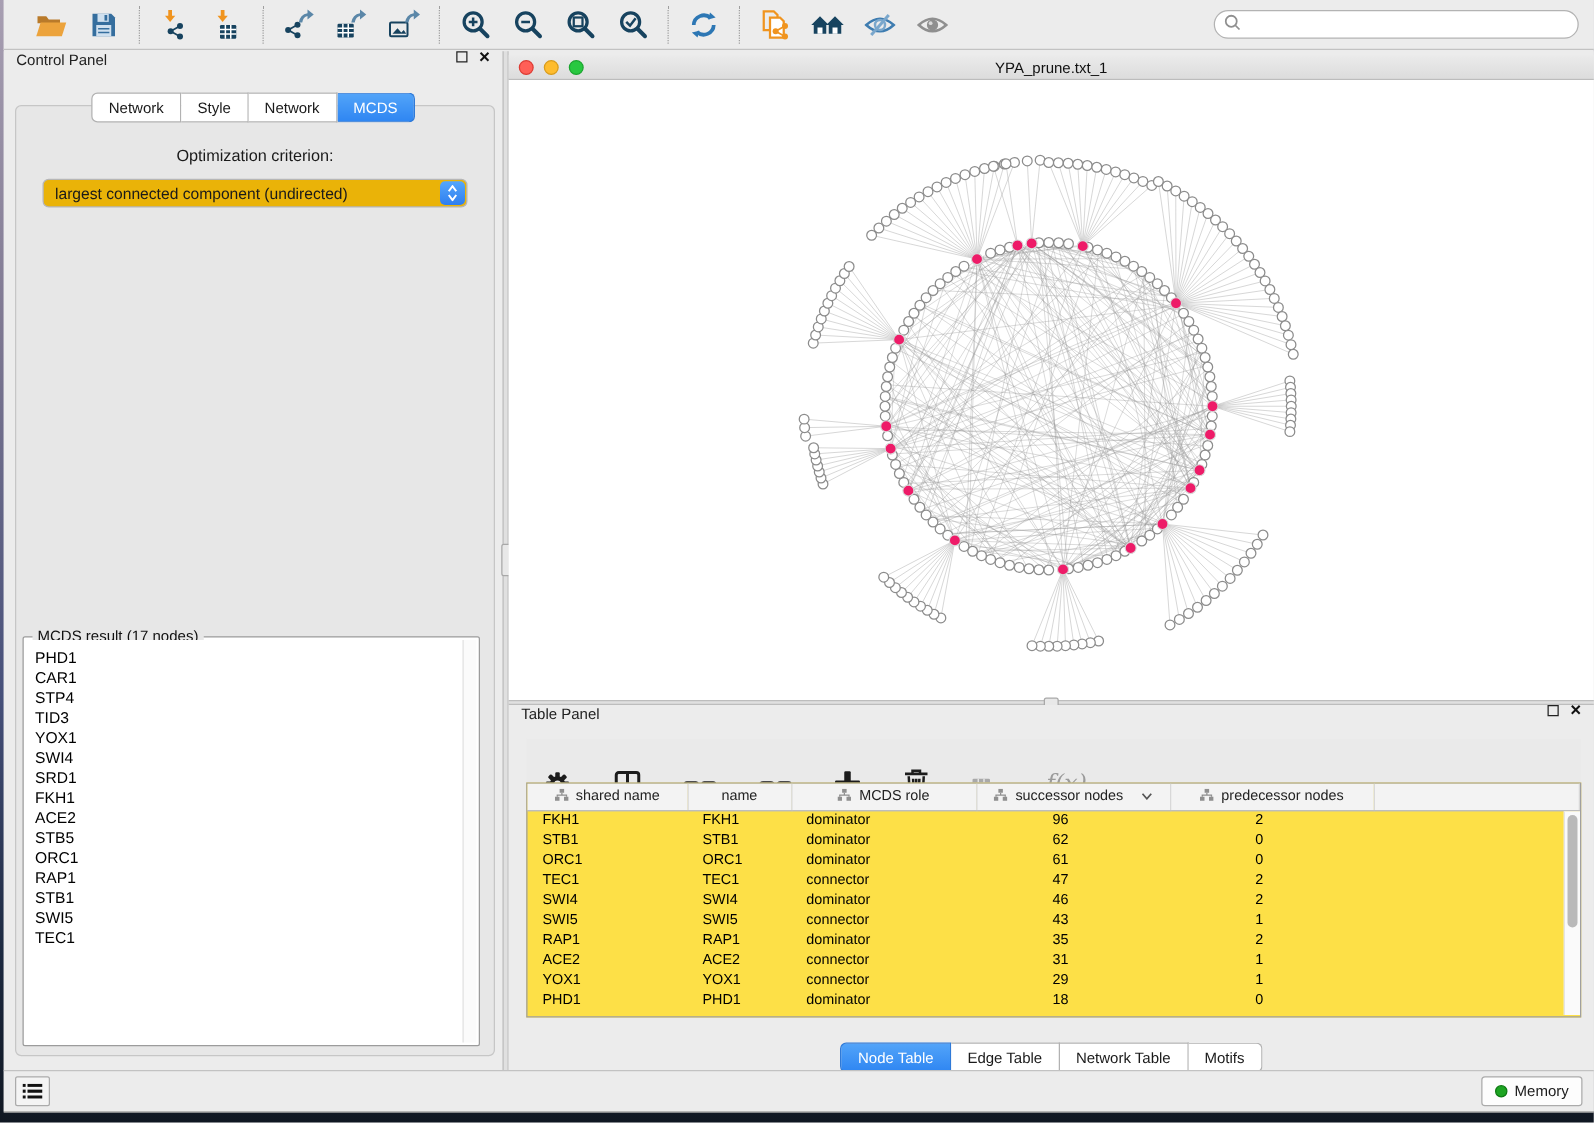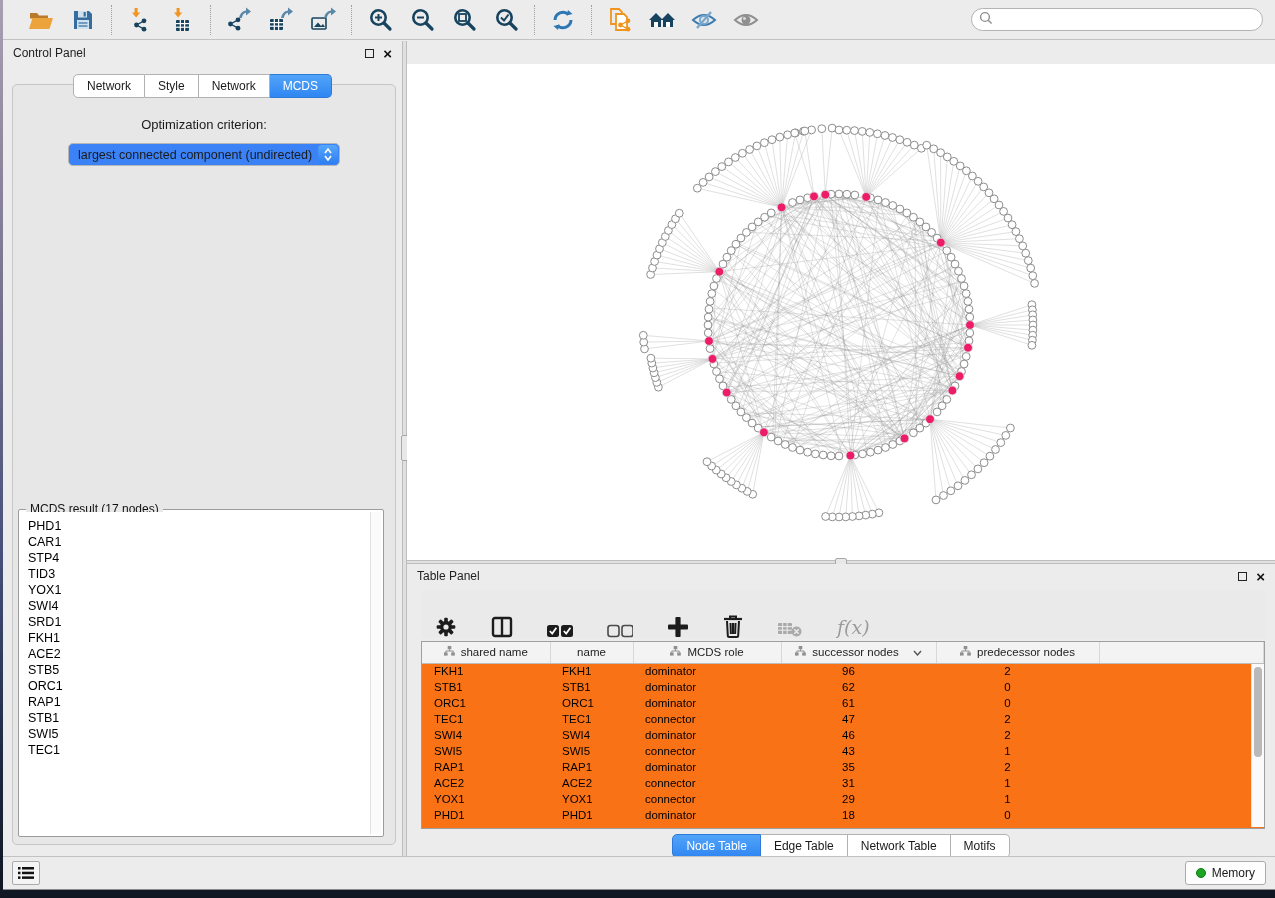--- a/index.html
+++ b/index.html
@@ -25,37 +25,37 @@
   
   #main { position:absolute; left:0; right:0; top:41px; bottom:33px; }
   #control-panel { position:absolute; left:0; top:0; bottom:0; width:399px; background:#ececec; }
   #vsplit { position:absolute; left:399px; top:0; bottom:0; width:5px; background:#e0e0e0;
     border-left:1px solid #bdbdbd; border-right:1px solid #bdbdbd; }
   #vsplit .grip { position:absolute; left:-2px; top:394px; width:8px; height:26px; background:#e8e8e8;
     border:1px solid #a8a8a8; border-radius:2px; }
   #right { position:absolute; left:404px; top:0; right:0; bottom:0; background:#ececec; }
 
   
-  .panel-header { height:24px; display:flex; align-items:center; padding:0 10px;gap:21px; }
+  .panel-header { height:24px; display:flex; align-items:flex-start; padding:0 10px;gap:21px; }
   .panel-title { font-size:12px; color:#222; }
   .panel-hdr-btns { margin-left:auto; display:flex; align-items:center; gap:9px; }
   .float-btn { width:9px; height:9px; border:1.5px solid #222; display:inline-block; }
   .close-btn { font-size:15px; font-weight:bold; color:#111; line-height:9px; }
 
   #cp-tabs { position:absolute; left:0; right:0; top:33px; display:flex; justify-content:center; z-index:3; }
   .tab { height:21px; padding:11px 13px; display:flex; align-items:center; background:#fff;
     border:1px solid #b2b2b2; border-left:none; font-size:12px; }
   .tab:first-child { border-left:1px solid #b2b2b2; border-radius:5px 0 0 5px; }
   .tab:last-child { border-radius:0 5px 5px 0;text-align:center; }
   .tab.selected { background:linear-gradient(#52a4f9,#2f86f2); color:#fff; border-color:#2f7ad8; }
 
   #cp-content { position:absolute; left:9px; right:6px; top:43px; bottom:11px;
     background:#e7e7e7; border:1px solid #c6c6c6; border-radius:5px; }
   #opt-label { text-align:center; margin-top:32px; font-size:13px; }
-  #criterion { margin:11px auto 0; width:272px; height:23px; background:#3b82f6; border:1px solid #b6b6b6;
+  #criterion { margin:11px auto 0; width:340px; height:23px; background:#eab308; border:1px solid #b6b6b6;
     border-radius:5px; display:flex; align-items:center; padding-left:9px; font-size:12.5px; position:relative; }
   #criterion .stepper { position:absolute; right:1px; top:1px; width:20px; height:19px; border-radius:4px;
     background:linear-gradient(#55a7fb,#2e7ef0); display:flex; flex-direction:column; align-items:center; justify-content:center; gap:1px; }
   .btn-row { display:flex; justify-content:center; gap:12px; margin-top:14px; }
   .mac-btn { height:21px; padding:0 13px; background:#fff; border:1px solid #b1b1b1; border-radius:4px;
     font-size:12.5px; display:flex; align-items:center; font-family:"Liberation Sans",sans-serif; }
   .mac-btn.focused { box-shadow:0 0 0 3px rgba(82,148,250,.6); border-color:#6ba4e8; }
 
   #result-group { position:absolute; left:5px; right:11px; top:424px; bottom:7px;
     border:1px solid #9c9c9c; border-radius:2px; background:#fff; }
@@ -77,21 +77,21 @@
   #hsplit .grip { position:absolute; left:428px; top:-3px; width:12px; height:9px; background:#e8e8e8;
     border:1px solid #a8a8a8; border-radius:2px; }
 
   
   #table-panel { position:absolute; left:0; right:0; top:523px; bottom:0; background:#ececec; }
   #tp-toolbar { position:absolute; left:14px; right:10px; top:27px; height:47px; background:#eaeaea;
     display:flex; align-items:flex-end; gap:34px; padding-left:14px; }
   .tp-icon { display:flex; align-items:center; justify-content:center; }
   #fx-label { font-family:"DejaVu Serif", serif; font-style:italic; font-size:19px; color:#9b9b9b; }
 
-  #table-box { position:absolute; left:14px; right:10px; top:77px; height:188px; background:#f97316;
+  #table-box { position:absolute; left:14px; right:10px; top:62px; height:188px; background:#fde047;
     border:1px solid #9f9f9f; }
   #tbl { width:100%; border-collapse:collapse; table-layout:fixed; }
   #tbl th { height:21px; background:#f3f3f3; border-right:1px solid #d8d8d8; border-bottom:1px solid #bdbdbd;
     font-weight:normal; font-size:11.5px; color:#222; }
   #tbl th .th-inner { display:flex; align-items:center; justify-content:center; gap:6px; }
   #tbl td { height:16px; font-size:11.5px; padding:0 0 0 12px; color:#000; white-space:nowrap; overflow:hidden; }
   #tbl td.num { text-align:center; padding:0 20px 0 0;margin-top:44px; }
   #tbl-scroll { position:absolute; top:22px; bottom:1px; right:0; width:13px; background:#fafafa; border-left:1px solid #e4e4e4; }
   #tbl-thumb { position:absolute; left:2px; right:2px; top:3px; height:90px; background:#b9b9b9; border-radius:5px; }
 
@@ -372,20 +372,28 @@
           </div>
         </div>
       </div>
 
       <div id="vsplit">
           <div class="grip"></div>
         </div>
 
       <div id="right">
 
+        <div id="net-titlebar">
+          <span id="net-title">YPA_prune.txt_1</span>
+          <span class="traffic">
+            <span class="tl" style="background:#ff5f57;border:1px solid #dd3b33;"></span>
+            <span class="tl" style="background:#febc2e;border:1px solid #d99c1b;"></span>
+            <span class="tl" style="background:#28c840;border:1px solid #1aa52e;"></span>
+          </span>
+        </div>
         <div id="net-canvas-wrap">
           <svg id="net-svg" width="869" height="496">
               <path d="M523.0 355.2L349.7 362.9M305.5 294.9L401.0 388.3M523.0 355.2L349.9 363.1M545.4 326.5L323.0 188.4M443.4 391.5L312.9 315.6M459.2 132.9L561.2 282.4M561.0 283.7L367.1 374.8M497.5 374.4L371.4 377.1M305.5 294.9L308.9 216.3M563.0 261.0L340.5 354.7M374.6 143.3L301.2 268.5M557.4 299.0L536.3 181.7M563.0 261.0L388.8 384.7M305.5 294.9L534.6 179.6M313.6 205.0L518.8 359.1M407.0 132.4L322.0 189.9M356.9 368.3L501.4 149.9M374.6 143.3L476.7 384.1M312.3 207.7L489.1 378.9M563.0 261.0L471.1 136.0M552.6 312.2L301.2 253.2M497.5 374.4L524.9 168.6M561.0 283.7L381.7 140.0M336.6 350.7L501.6 372.0M363.8 372.8L484.1 381.2M545.4 326.5L439.1 130.2M556.2 302.7L503.5 370.8M407.0 132.4L301.1 265.0M545.4 326.5L511.2 156.7M497.5 374.4L345.0 163.1M545.4 326.5L505.2 152.4M443.4 391.5L428.2 130.1M418.3 130.7L531.6 175.9M312.3 207.7L541.0 333.6M523.7 354.5L301.3 252.2M407.0 132.4L559.5 290.9M545.4 326.5L337.8 352.0M356.9 368.3L552.3 313.0M319.7 328.5L380.1 140.7M374.6 143.3L485.5 380.6M376.8 379.8L307.3 301.3M374.6 143.3L435.2 392.0M418.3 130.7L309.4 214.8M443.4 391.5L319.2 194.5M523.0 355.2L472.9 136.6M356.9 368.3L499.5 373.3M557.4 299.0L475.9 384.4M443.4 391.5L551.5 314.7M497.5 374.4L434.3 130.0M418.3 130.7L314.2 203.7M319.7 328.5L554.8 215.4M459.2 132.9L517.3 161.6M407.0 132.4L344.4 163.6M356.9 368.3L519.4 358.6M459.2 132.9L557.7 224.0M497.5 374.4L439.0 130.2M305.5 294.9L477.2 138.0M319.7 328.5L563.0 263.3M532.4 176.8L339.4 168.3M302.0 277.0L424.1 130.2M552.6 312.2L483.5 381.4M302.0 277.0L391.3 385.5M459.2 132.9L379.4 141.0M305.5 294.9L561.8 278.7M561.0 283.7L528.4 172.3M369.6 376.2L463.8 388.1M538.9 336.8L376.9 379.8M533.8 178.6L428.9 392.0M556.1 302.8L452.8 390.3M418.3 130.7L562.6 250.3M374.6 143.3L503.7 151.4M418.3 130.7L559.5 230.8M443.4 391.5L522.9 355.3M302.0 277.0L547.2 323.4M407.0 132.4L528.1 172.0M443.4 391.5L508.9 155.0M363.1 149.6L529.5 173.5M519.7 358.3L304.8 292.2M319.7 328.5L404.2 133.0M459.2 132.9L550.4 317.1M443.4 391.5L472.0 136.2M418.3 130.7L489.3 378.8M552.6 312.2L390.9 136.6M418.3 130.7L505.8 152.8M443.4 391.5L558.5 295.2M356.9 368.3L301.1 256.9M312.3 207.7L389.8 385.0M393.1 386.1L513.9 363.3M302.0 277.0L508.8 154.9M552.6 312.2L316.5 322.9M459.2 132.9L317.2 324.1M563.0 261.0L507.8 154.2M509.4 366.7L508.0 154.3M552.6 312.2L556.7 220.7M407.0 132.4L514.8 362.5M496.4 375.1L358.7 152.5M563.0 261.0L349.1 362.4M561.0 283.7L389.5 384.9M305.5 295.1L338.2 352.4M338.9 353.2L544.4 193.8M418.3 130.7L560.3 234.5M561.0 283.7L442.0 130.4M319.7 328.5L454.9 390.0M374.6 143.3L456.7 132.4M545.4 326.5L445.3 130.7M363.0 149.6L562.9 256.8M407.0 132.4L540.8 188.0M552.6 312.2L301.2 254.5M561.0 283.7L329.9 179.0M563.0 261.0L342.1 356.3M443.4 391.5L513.1 363.9M552.6 312.2L505.6 369.3M312.3 207.7L554.8 306.5M407.0 132.4L334.4 348.4M497.5 374.4L561.0 238.1M302.1 277.8L555.7 217.8M545.4 326.5L329.3 179.6M538.3 184.4L359.1 152.1M407.0 132.4L557.2 299.4M497.5 374.4L301.2 253.4M554.4 214.4L482.9 381.7M443.4 391.5L552.6 312.1M497.5 374.4L562.7 269.5M443.4 391.5L555.5 217.3M374.6 143.3L549.4 319.2M563.0 261.0L407.4 132.3M356.9 368.3L559.5 291.1M552.6 312.2L350.3 158.6M319.7 328.5L548.3 200.6M302.0 277.0L559.1 292.7M305.5 294.9L335.4 172.5M374.6 143.3L537.3 183.1M374.6 143.3L314.9 319.7M302.0 277.0L404.2 133.0M407.0 132.4L547.5 322.7M545.4 326.5L309.3 215.0M477.1 138.0L561.2 282.7M312.3 207.7L356.7 368.2M418.3 130.7L330.8 344.2M561.0 283.7L354.8 155.2M312.3 207.7L535.2 180.3M497.5 374.4L306.1 224.9M533.8 178.6L475.9 137.6M305.5 294.9L350.4 158.5M552.6 312.2L482.8 381.7M561.0 283.7L302.4 279.8M542.7 190.9L440.7 130.3M309.4 307.1L540.0 186.9M374.6 143.3L488.7 142.9M374.6 143.3L439.6 130.2M334.1 174.0L302.8 239.2M497.5 374.4L302.1 243.8M374.6 143.3L517.2 360.5M533.8 178.6L503.5 370.7M418.3 130.7L334.3 173.8M545.4 326.5L319.0 327.4M561.0 283.7L306.7 299.2M523.2 355.0L334.5 348.5M459.2 132.9L375.3 379.1M557.5 223.6L492.5 144.8M312.3 207.7L495.5 375.6M418.3 130.7L308.8 305.6M523.0 355.2L556.1 218.9M561.0 283.7L328.6 180.6M515.1 159.7L534.7 342.3M559.5 230.9L378.6 380.6M545.4 326.5L351.4 364.3M545.4 326.5L447.8 391.0M533.1 177.6L301.9 276.6M545.4 326.5L309.5 307.5M563.0 261.0L490.1 378.4M561.0 283.7L320.9 330.4M443.4 391.5L314.9 202.3M356.9 368.3L302.9 238.6M523.0 355.2L552.1 208.6M523.0 355.2L545.1 194.9M563.0 261.0L302.1 243.8M305.5 294.9L520.4 164.4M374.6 143.3L367.9 375.2M310.9 311.0L551.8 208.1M545.4 326.5L499.6 148.8M302.0 277.0L433.9 392.0M407.0 132.4L325.8 337.7M312.3 207.7L538.1 337.8M302.0 277.0L398.9 387.8M459.2 132.9L553.1 311.0M319.7 328.5L414.6 131.2M523.0 355.2L301.7 274.1M312.3 207.7L415.5 391.0M538.3 337.5L484.7 141.1M334.6 348.6L516.2 160.7M418.3 130.7L551.8 314.1M443.4 391.5L518.4 359.5M497.5 374.4L311.0 311.2M407.0 132.4L307.9 219.1M523.0 355.2L379.0 141.2M430.1 130.0L479.2 383.2M305.5 294.9L549.5 203.0M443.4 391.5L561.4 281.4M556.9 221.6L435.9 130.1M443.4 391.5L327.6 340.2M330.2 343.5L562.8 267.5M356.9 368.3L311.1 311.3M374.6 143.3L365.6 373.9M561.0 283.7L535.4 180.5M356.9 368.3L437.7 130.1M418.3 130.7L369.4 376.1M305.5 294.9L429.6 392.0M305.5 294.9L515.5 160.1M497.5 374.4L323.9 187.0M418.3 130.7L488.3 142.7M497.5 374.4L420.5 130.5M407.0 132.4L460.1 389.0M385.9 383.6L468.4 135.2M418.3 130.7L560.0 232.9M374.6 143.3L552.1 313.3M497.5 374.4L303.1 237.9M407.0 132.4L324.9 336.4M533.8 178.6L562.9 265.5M418.3 130.7L494.5 145.9M301.2 254.6L413.7 131.3M561.2 239.6L502.7 371.3M305.5 294.9L558.8 228.3M356.9 368.3L452.6 390.4M374.6 143.3L445.6 391.3M407.0 132.4L347.8 160.6M407.0 132.4L554.8 306.6M302.0 277.0L535.4 180.5M552.6 312.2L310.8 211.2M483.6 140.6L414.9 131.1M552.6 312.2L403.5 133.1M374.6 143.3L325.4 184.9M545.4 326.5L374.2 378.5M563.0 261.0L400.2 388.1M423.6 130.3L447.2 391.1" stroke="#979797" stroke-width="0.55" stroke-opacity="0.5" fill="none"></path>
               <path d="M374.6 143.3L290.3 124.2M374.6 143.3L296.1 118.4M374.6 143.3L302.1 112.9M374.6 143.3L308.4 107.6M374.6 143.3L314.8 102.6M374.6 143.3L321.5 97.9M374.6 143.3L328.3 93.5M374.6 143.3L335.4 89.3M374.6 143.3L342.6 85.5M374.6 143.3L349.9 81.9M374.6 143.3L357.4 78.7M374.6 143.3L365.0 75.7M374.6 143.3L372.8 73.1M374.6 143.3L380.6 70.8M374.6 143.3L388.5 68.9M374.6 143.3L396.5 67.2M374.6 143.3L404.6 65.9M407.0 132.4L387.7 69.0M407.0 132.4L397.8 67.0M418.3 130.7L414.8 64.7M418.3 130.7L425.1 64.1M459.2 132.9L432.0 66.0M459.2 132.9L439.7 66.2M459.2 132.9L447.5 66.6M459.2 132.9L455.2 67.4M459.2 132.9L462.8 68.4M459.2 132.9L470.4 69.8M459.2 132.9L478.0 71.5M459.2 132.9L485.5 73.5M459.2 132.9L492.8 75.7M459.2 132.9L500.1 78.3M459.2 132.9L507.3 81.1M459.2 132.9L514.4 84.3M533.8 178.6L519.7 81.2M533.8 178.6L526.7 84.8M533.8 178.6L533.6 88.7M533.8 178.6L540.3 92.9M533.8 178.6L546.8 97.3M533.8 178.6L553.2 101.9M533.8 178.6L559.4 106.8M533.8 178.6L565.4 112.0M533.8 178.6L571.1 117.3M533.8 178.6L576.7 122.9M533.8 178.6L582.0 128.8M533.8 178.6L587.1 134.8M533.8 178.6L592.0 141.0M533.8 178.6L596.6 147.4M533.8 178.6L601.0 154.0M533.8 178.6L605.1 160.7M533.8 178.6L608.9 167.6M533.8 178.6L612.4 174.7M533.8 178.6L615.7 181.9M533.8 178.6L618.7 189.2M533.8 178.6L621.3 196.6M533.8 178.6L623.7 204.1M533.8 178.6L625.8 211.7M533.8 178.6L627.6 219.4M563.0 261.0L624.9 240.7M563.0 261.0L625.4 245.8M563.0 261.0L625.7 250.8M563.0 261.0L625.9 255.9M563.0 261.0L626.0 261.0M563.0 261.0L625.9 266.1M563.0 261.0L625.7 271.2M563.0 261.0L625.4 276.2M563.0 261.0L624.9 281.3M523.0 355.2L603.4 364.0M523.0 355.2L598.8 371.4M523.0 355.2L593.8 378.6M523.0 355.2L588.5 385.5M523.0 355.2L582.9 392.2M523.0 355.2L577.1 398.7M523.0 355.2L570.9 404.9M523.0 355.2L564.5 410.8M523.0 355.2L557.9 416.4M523.0 355.2L551.0 421.8M523.0 355.2L543.8 426.8M523.0 355.2L536.5 431.5M523.0 355.2L529.0 435.9M443.4 391.5L471.9 448.8M443.4 391.5L465.3 450.1M443.4 391.5L458.7 451.1M443.4 391.5L452.1 451.9M443.4 391.5L445.4 452.5M443.4 391.5L438.7 452.9M443.4 391.5L432.0 453.0M443.4 391.5L425.3 452.9M443.4 391.5L418.6 452.5M356.9 368.3L345.7 430.3M356.9 368.3L340.2 427.4M356.9 368.3L334.8 424.2M356.9 368.3L329.4 420.9M356.9 368.3L324.2 417.5M356.9 368.3L319.1 413.8M356.9 368.3L314.2 410.0M356.9 368.3L309.3 406.1M356.9 368.3L304.6 402.0M356.9 368.3L300.0 397.7M305.5 294.9L251.4 323.2M305.5 294.9L249.8 318.4M305.5 294.9L248.4 313.6M305.5 294.9L247.1 308.8M305.5 294.9L245.9 304.0M305.5 294.9L244.8 299.1M305.5 294.9L243.9 294.2M302.0 277.0L237.5 284.9M302.0 277.0L236.7 278.1M302.0 277.0L236.3 271.3M312.3 207.7L243.6 210.5M312.3 207.7L245.5 204.0M312.3 207.7L247.6 197.5M312.3 207.7L250.0 191.1M312.3 207.7L252.5 184.8M312.3 207.7L255.3 178.6M312.3 207.7L258.3 172.5M312.3 207.7L261.4 166.5M312.3 207.7L264.9 160.6M312.3 207.7L268.5 154.8M312.3 207.7L272.3 149.2" stroke="#b2b2b2" stroke-width="0.55" stroke-opacity="0.75" fill="none"></path>
               <circle cx="432.0" cy="130.0" r="3.9" fill="#ffffff" stroke="#8c8c8c" stroke-width="1"></circle>
               <circle cx="439.9" cy="130.2" r="3.9" fill="#ffffff" stroke="#8c8c8c" stroke-width="1"></circle>
               <circle cx="447.8" cy="131.0" r="3.9" fill="#ffffff" stroke="#8c8c8c" stroke-width="1"></circle>
               <circle cx="463.4" cy="133.8" r="3.9" fill="#ffffff" stroke="#8c8c8c" stroke-width="1"></circle>
               <circle cx="471.0" cy="135.9" r="3.9" fill="#ffffff" stroke="#8c8c8c" stroke-width="1"></circle>
               <circle cx="478.5" cy="138.5" r="3.9" fill="#ffffff" stroke="#8c8c8c" stroke-width="1"></circle>

